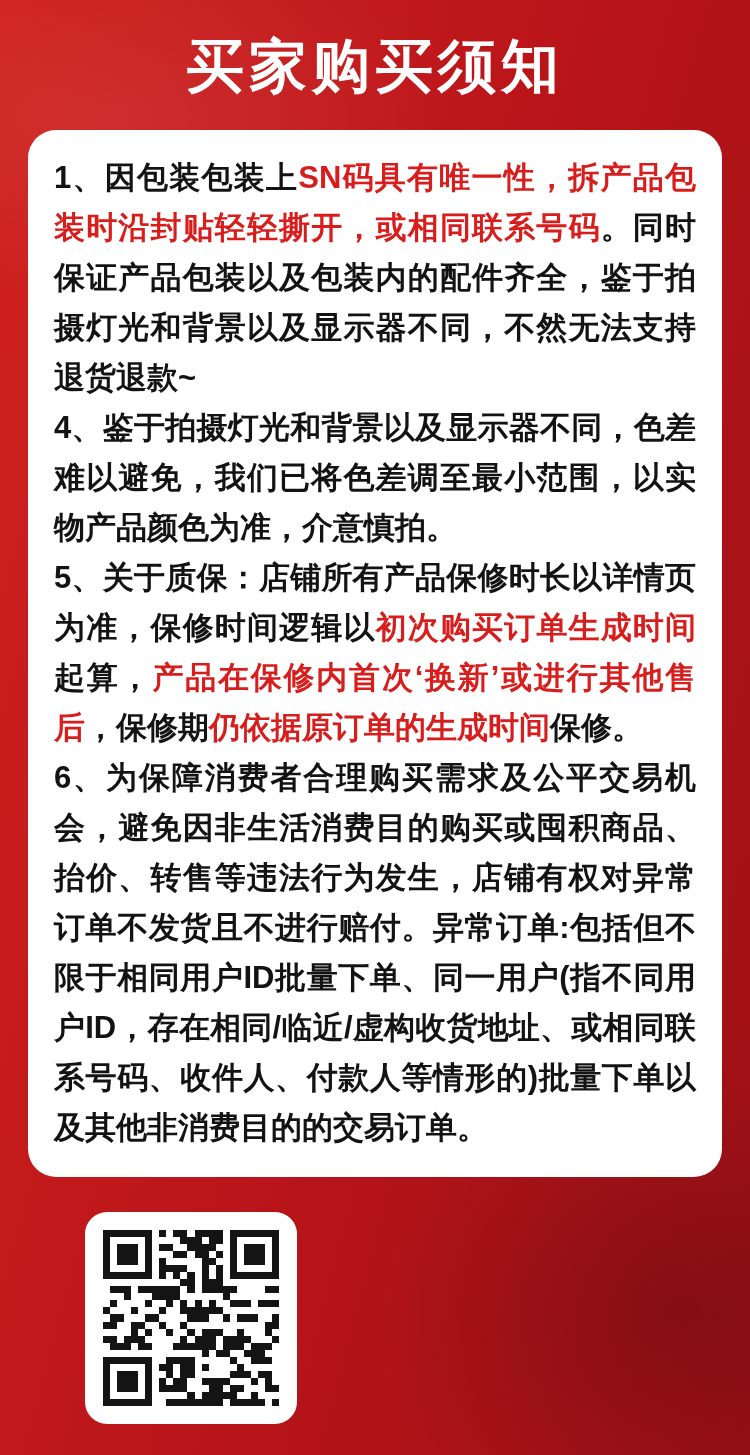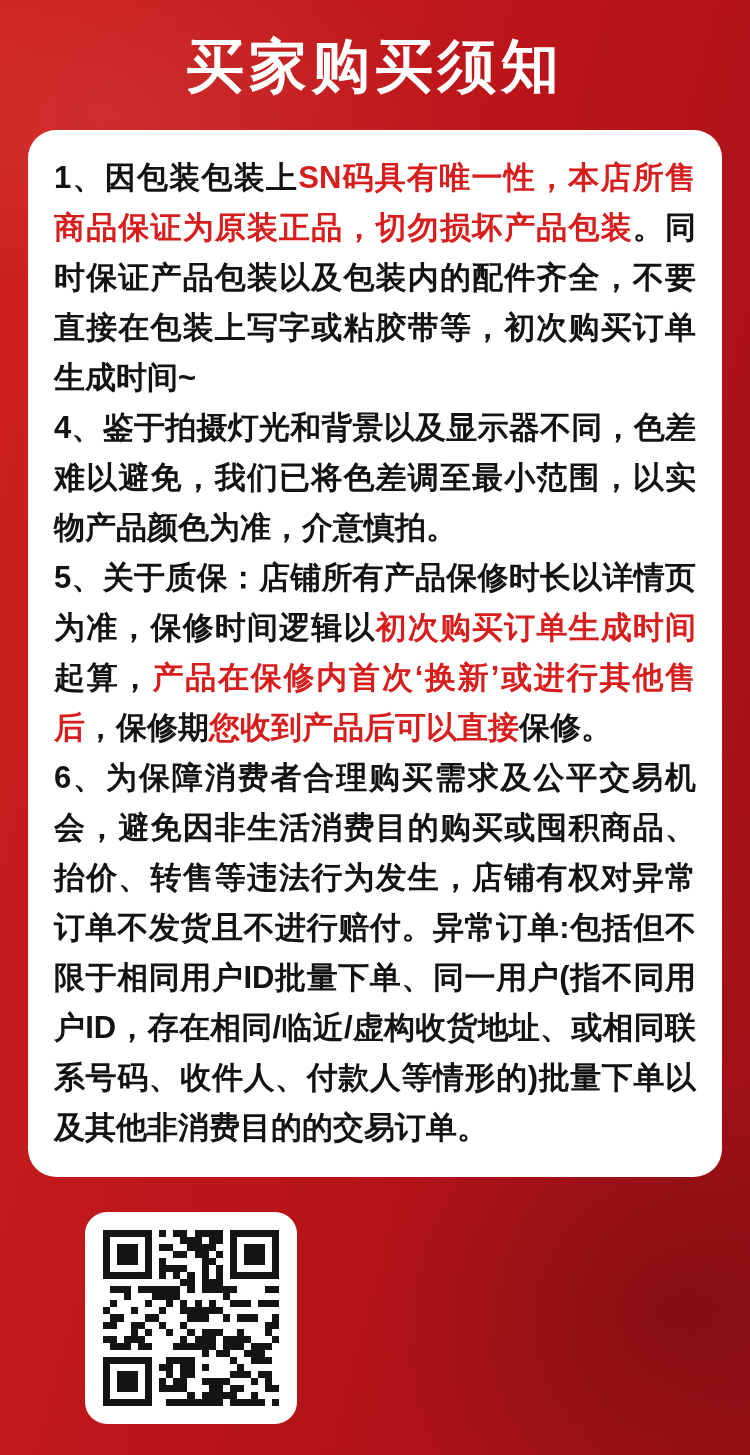--- a/index.html
+++ b/index.html
@@ -40,23 +40,23 @@
   }
 </style>
 </head>
 <body>
 
 <div class="poster">
   <div class="title">买家购买须知</div>
 
   <div class="card">
     <div id="notice-list">
-        <p><span class="black">1、因包装包装上</span><span class="red">SN码具有唯一性，本店所售商品保证为原装正品，切勿损坏产品包装</span><span class="black">。同时保证产品包装以及包装内的配件齐全，不要直接在包装上写字或粘胶带等，初次购买订单生成时间~</span></p>
+        <p><span class="black">1、因包装包装上</span><span class="red">SN码具有唯一性，拆产品包装时沿封贴轻轻撕开，或相同联系号码</span><span class="black">。同时保证产品包装以及包装内的配件齐全，鉴于拍摄灯光和背景以及显示器不同，不然无法支持退货退款~</span></p>
         <p><span class="black">4、鉴于拍摄灯光和背景以及显示器不同，色差难以避免，我们已将色差调至最小范围，以实物产品颜色为准，介意慎拍。</span></p>
-        <p><span class="black">5、关于质保：店铺所有产品保修时长以详情页为准，保修时间逻辑以</span><span class="red">初次购买订单生成时间</span><span class="black">起算，</span><span class="red">产品在保修内首次‘换新’或进行其他售后</span><span class="black">，保修期</span><span class="red">您收到产品后可以直接</span><span class="black">保修。</span></p>
+        <p><span class="black">5、关于质保：店铺所有产品保修时长以详情页为准，保修时间逻辑以</span><span class="red">初次购买订单生成时间</span><span class="black">起算，</span><span class="red">产品在保修内首次‘换新’或进行其他售后</span><span class="black">，保修期</span><span class="red">仍依据原订单的生成时间</span><span class="black">保修。</span></p>
         <p><span class="black">6、为保障消费者合理购买需求及公平交易机会，避免因非生活消费目的购买或囤积商品、抬价、转售等违法行为发生，店铺有权对异常订单不发货且不进行赔付。异常订单:包括但不限于相同用户ID批量下单、同一用户(指不同用户ID，存在相同/临近/虚构收货地址、或相同联系号码、收件人、付款人等情形的)批量下单以及其他非消费目的的交易订单。</span></p>
       </div>
   </div>
 
   <div class="qr-box">
     <svg id="qr" xmlns="http://www.w3.org/2000/svg" viewBox="0 0 25 25">
         <rect x="0" y="0" width="1" height="1"></rect>
         <rect x="1" y="0" width="1" height="1"></rect>
         <rect x="2" y="0" width="1" height="1"></rect>
         <rect x="3" y="0" width="1" height="1"></rect>

